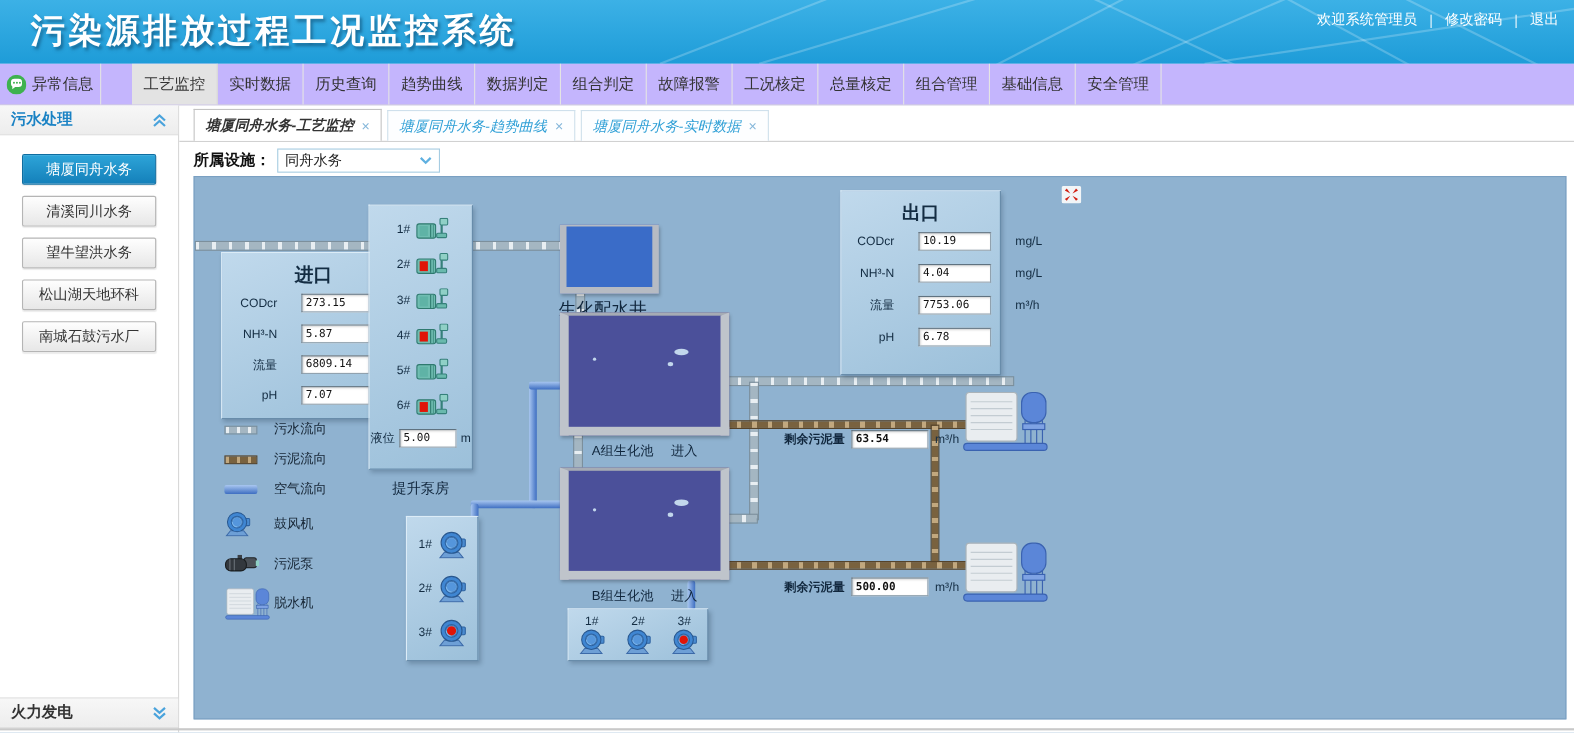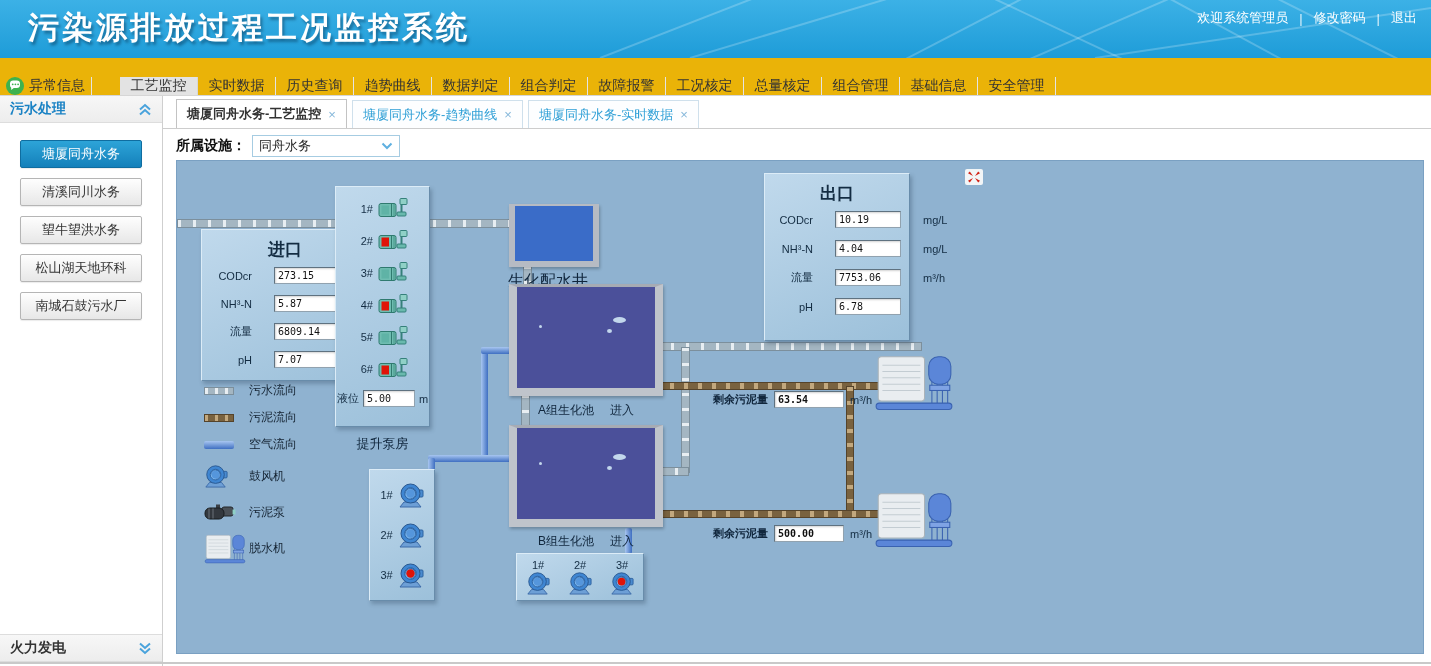--- a/index.html
+++ b/index.html
@@ -8,43 +8,43 @@
   
   .topbar{position:absolute;left:0;top:0;width:1431px;height:58px;
           background:linear-gradient(180deg,#3cb1e6,#1e9cd8);overflow:hidden;}
   .deco{position:absolute;left:0;top:0;}
   .app-title{position:absolute;left:28px;top:7px;margin:0;font-size:31px;font-weight:bold;color:#fff;
              letter-spacing:3px;text-shadow:2px 3px 3px rgba(10,60,95,.55);white-space:nowrap;}
   .user-links{position:absolute;right:14px;top:9px;color:#fff;font-size:13px;display:flex;gap:11px;align-items:center;}
   .user-links a{color:#fff;text-decoration:none;cursor:pointer;}
   .sep{opacity:.85;}
   
-  .menubar{position:absolute;left:0;top:58px;width:1431px;height:37px;background:#eab308;
-           border-bottom:1px solid #d6d6d6;display:flex;align-items:flex-end;}
+  .menubar{position:absolute;left:0;top:58px;width:1431px;height:37px;background:#c4b5fd;
+           border-bottom:1px solid #d6d6d6;display:flex;}
   .menu-item{width:78px;border-right:1px solid #e4e4e4;display:flex;align-items:center;justify-content:center;
              font-size:14px;color:#333;cursor:pointer;box-sizing:border-box;}
   .menu-item.alert{width:92px;gap:5px;}
   .menu-item.active{background:#e3e3e3;border-right-color:#d7d7d7;margin-left:28px;}
   
   .sidebar{position:absolute;left:0;top:96px;width:162px;height:570px;background:#fff;border-right:1px solid #cfcfcf;box-sizing:content-box;}
   .side-section{height:26px;background:linear-gradient(#f7f7f7,#ededed);border-bottom:1px solid #ddd;
                 display:flex;align-items:center;justify-content:space-between;padding:0 10px;
                 font-size:14px;font-weight:bold;color:#1a82c4;cursor:pointer;}
   .side-section.bottom{position:absolute;bottom:4px;left:0;width:142px;border-top:1px solid #ddd;color:#333;}
   .facility-list{padding-top:17px;display:flex;flex-direction:column;align-items:center;gap:10px;}
   .fac-btn{width:120px;height:26px;line-height:26px;text-align:center;font-size:13px;color:#333;
            background:linear-gradient(#fefefe,#e7e7e7);border:1px solid #b5b5b5;border-radius:2px;
            cursor:pointer;box-shadow:0 1px 1px rgba(0,0,0,.08);}
   .fac-btn.active{background:linear-gradient(#2da4d8,#1480ba);border-color:#0f6da0;color:#fff;}
   
   .content{position:absolute;left:163px;top:96px;width:1268px;height:570px;background:#fff;}
   .tabstrip{position:absolute;left:0;top:4px;width:1268px;height:29px;border-bottom:1px solid #cdcdcd;
             display:flex;align-items:flex-end;padding-left:13px;box-sizing:border-box;gap:5px;}
   .tab{height:27px;display:flex;align-items:center;padding:0 10px;font-size:13px;gap:7px;cursor:pointer;
-       border:1px solid #cfe0ec;border-bottom:none;background:#fdfeff;color:#2e9fd6;white-space:nowrap;}
+       border:1px solid #cfe0ec;border-bottom:none;background:#fdfeff;color:#2e9fd6;white-space:nowrap;font-style:italic;}
   .tab .close{color:#85b7da;font-size:13px;font-weight:normal;}
   .tab.active{background:#fff;border-color:#c3c3c3;color:#333;font-weight:bold;height:28px;}
   .toolbar{position:absolute;left:13px;top:38px;height:24px;display:flex;align-items:center;gap:6px;
            font-size:14px;font-weight:bold;color:#111;}
   .dropdown{width:148px;height:22px;border:1px solid #a6cce2;background:#fff;display:flex;align-items:center;
             justify-content:space-between;padding:0 6px;font-size:13px;font-weight:normal;color:#222;
             cursor:pointer;box-sizing:border-box;}
   .bottom-line{position:absolute;left:-163px;top:566px;width:1431px;height:2px;background:#c9c9c9;}
   
   .diagram{position:absolute;left:13px;top:64px;width:1248px;height:494px;background:#8fb2d0;

